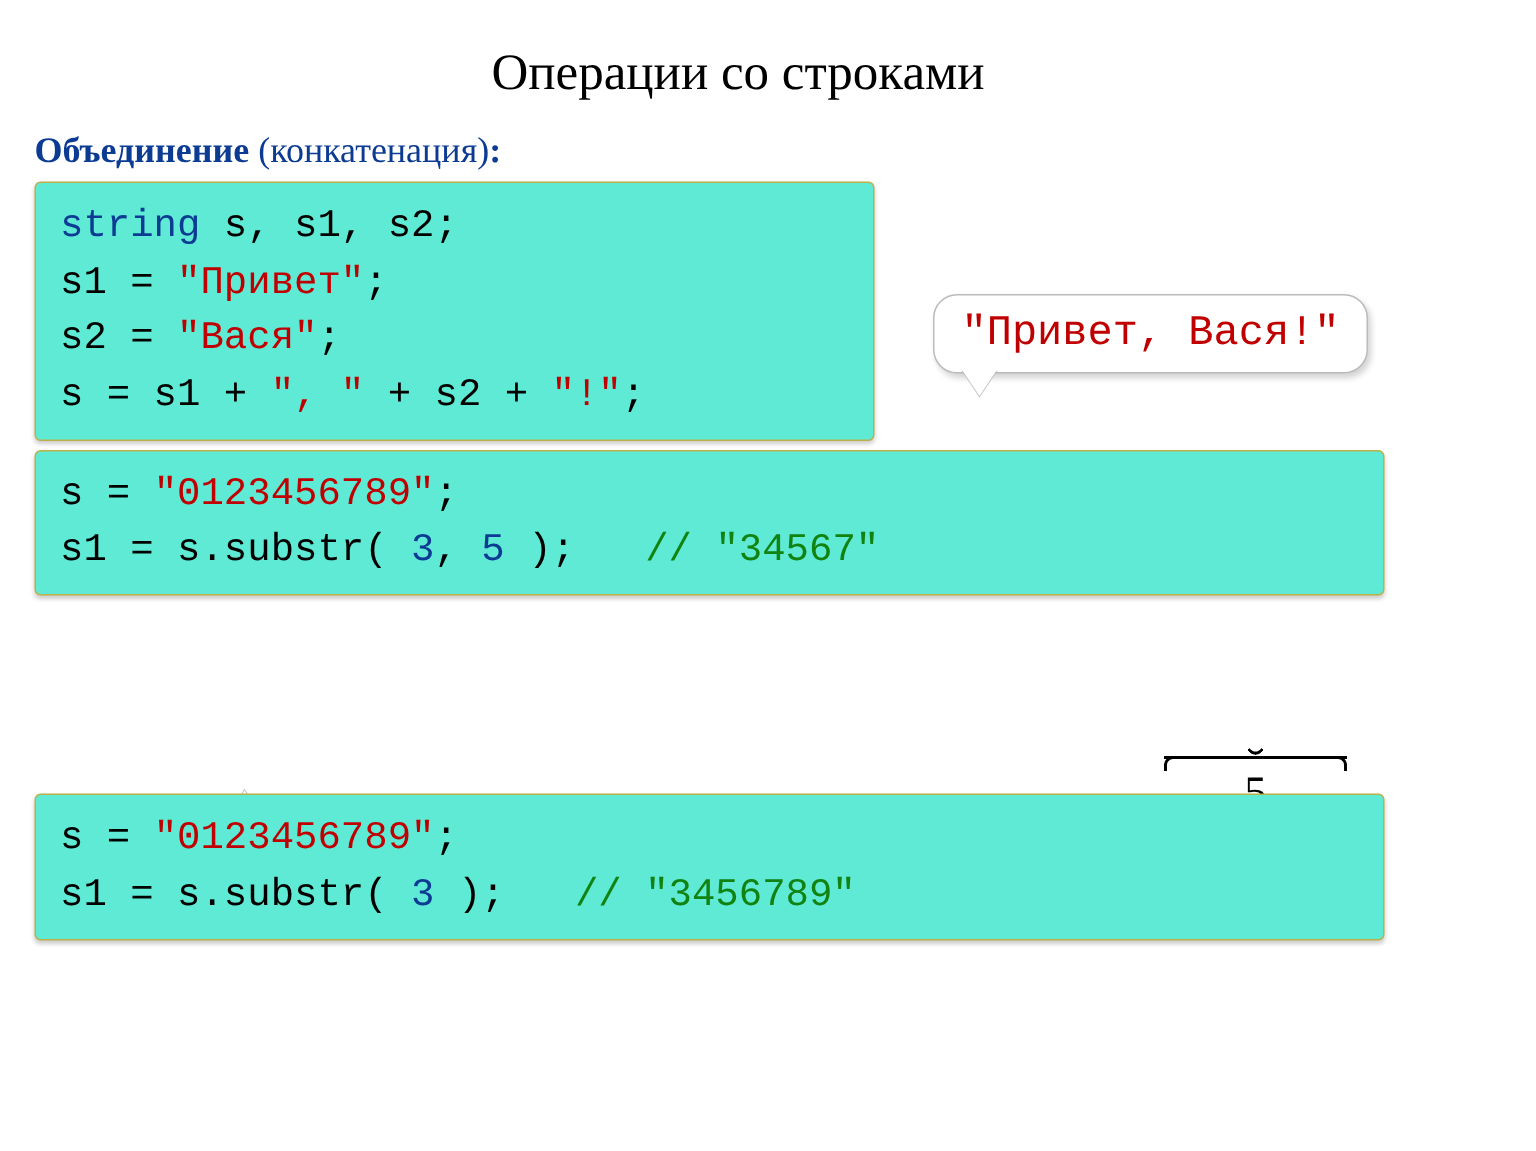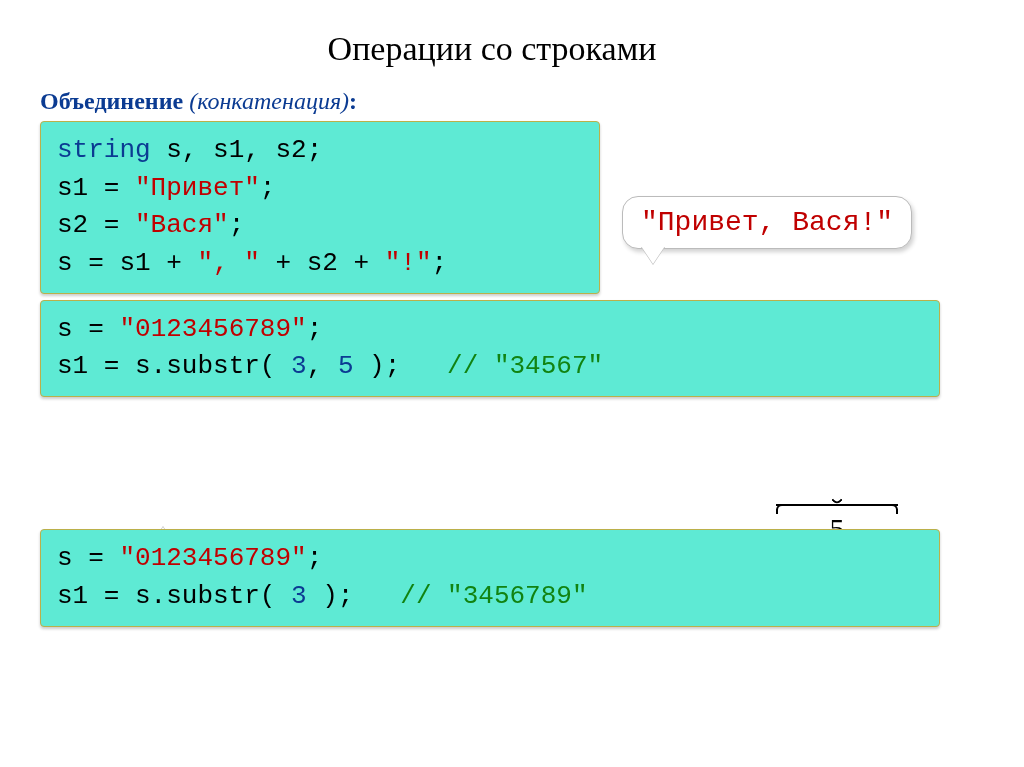--- a/index.html
+++ b/index.html
@@ -9,34 +9,34 @@
     background: #fff;
     font-family: 'Times New Roman', serif;
     width: 1024px;
     height: 767px;
     overflow: hidden;
   }
   .slide {
     position: relative;
     width: 984px;
     height: 767px;
-    padding: 20px 40px;
+    padding: 20px 23px;
   }
   .title {
     text-align: center;
     font-size: 34px;
     margin: 10px 0 20px 0;
   }
   .heading {
     font-size: 24px;
     color: #0b3b92;
     font-weight: bold;
     margin: 6px 0;
   }
-  .heading .italic { font-style: italic; font-weight: normal; }
+  .heading .italic { font-weight: normal; }
   .codebox {
     background: #5eead4;
     border: 1px solid #bbb04a;
     border-radius: 4px;
     padding: 10px 16px;
     font-family: 'Courier New', monospace;
     font-size: 26px;
     line-height: 1.45;
     box-shadow: 0 2px 3px rgba(0,0,0,0.2);
     margin: 6px 0;

